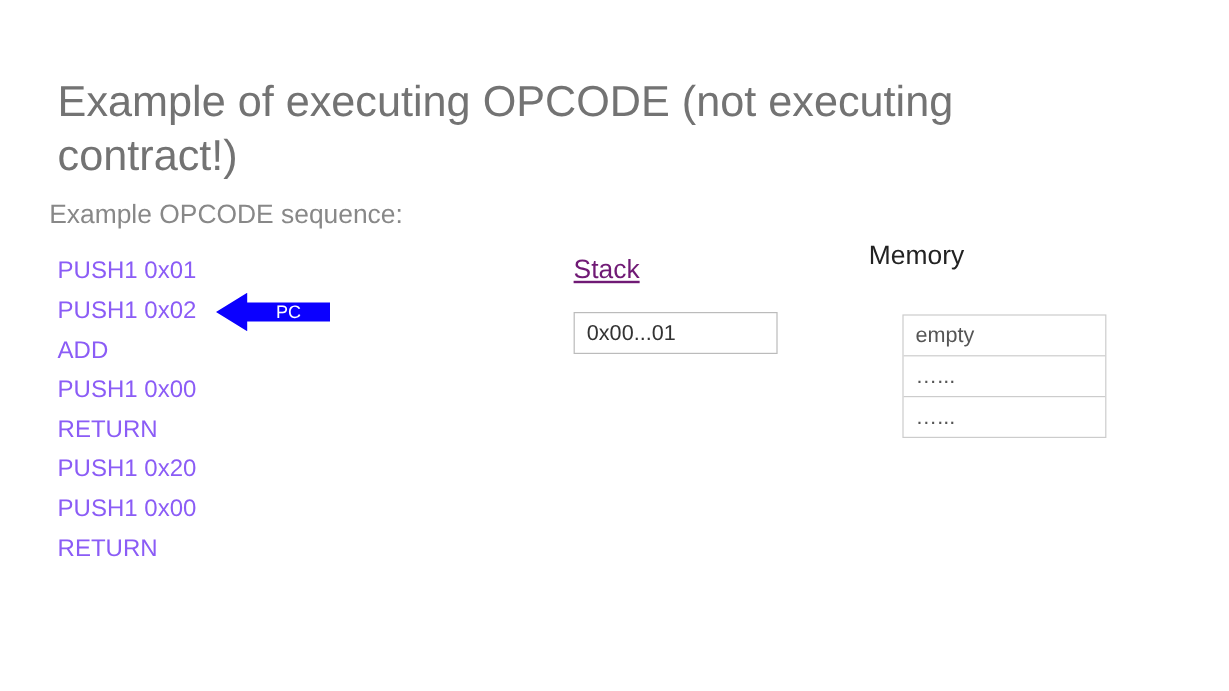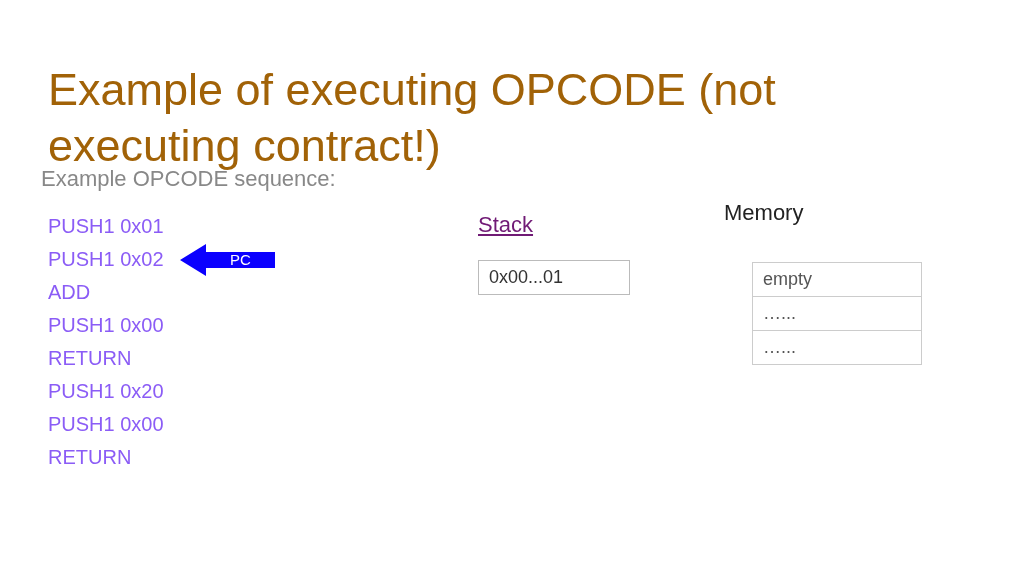--- a/index.html
+++ b/index.html
@@ -8,22 +8,22 @@
       height: 576px;
       background: #fff;
       font-family: Arial, Helvetica, sans-serif;
       position: relative;
       overflow: hidden;
     }
     .title {
       position: absolute;
       left: 48px;
       top: 62px;
-      font-size: 45px;
-      color: #a16207;
+      font-size: 36px;
+      color: #737373;
       font-weight: 400;
       line-height: 1.25;
       max-width: 900px;
     }
     .subtitle {
       position: absolute;
       left: 41px;
       top: 166px;
       font-size: 22px;
       color: #888;
@@ -59,21 +59,21 @@
       position: absolute;
       left: 724px;
       top: 200px;
       font-size: 22px;
       color: #222;
     }
     .stack-box {
       position: absolute;
       left: 478px;
       top: 260px;
-      width: 152px;
+      width: 170px;
       border: 1px solid #bbb;
     }
     .stack-box .cell {
       padding: 6px 10px;
       font-size: 18px;
       color: #333;
     }
     .memory-box {
       position: absolute;
       left: 728px;

